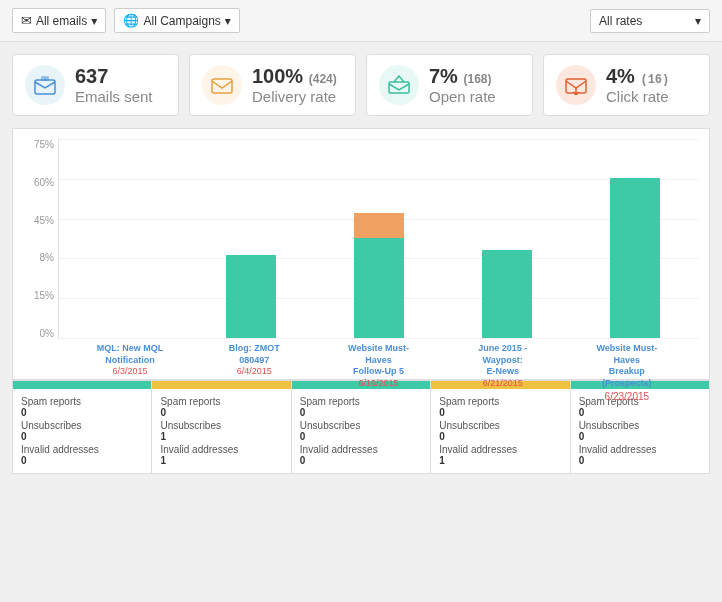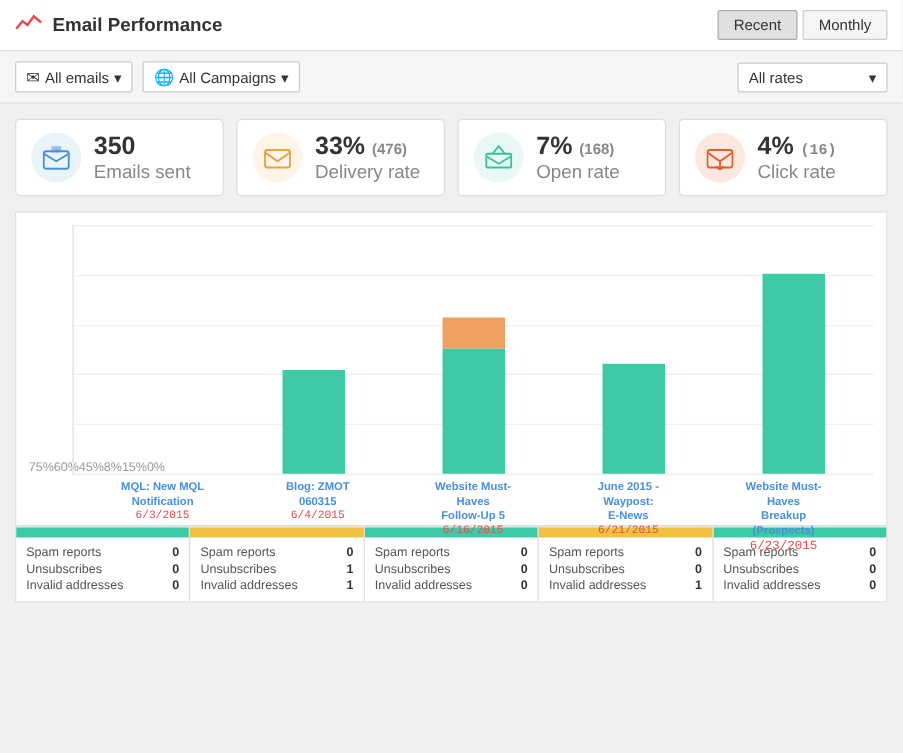--- a/index.html
+++ b/index.html
@@ -28,66 +28,52 @@
     .icon-orange-light { background: #fef4e8; color: #e8a040; }
     .icon-teal { background: #e8f8f4; color: #3bbfa0; }
     .icon-orange { background: #fde8e0; color: #e06030; }
     .stat-info {}
     .stat-number { font-size: 20px; font-weight: bold; color: #333; }
     .stat-label { font-size: 15px; color: #888; }
 
     
     .chart-area { background: #fff; margin: 0 12px; border: 1px solid #ddd; padding: 10px; }
     .chart-wrapper { position: relative; height: 230px; }
-    .y-axis { position: absolute; left: 0; top: 0; bottom: 30px; width: 35px; display: flex; flex-direction: row; justify-content: space-between; align-items: flex-end; padding-right: 4px; }
+    .y-axis { position: absolute; left: 0; top: 0; bottom: 30px; width: 35px; display: flex; flex-direction: column; justify-content: space-between; align-items: flex-end; padding-right: 4px; }
     .y-label { font-size: 10px; color: #999; }
     .chart-inner { position: absolute; left: 35px; right: 0; top: 0; bottom: 30px; border-left: 1px solid #e0e0e0; border-bottom: 1px solid #e0e0e0; }
     .grid-lines { position: absolute; top: 0; left: 0; right: 0; bottom: 0; }
     .grid-line { position: absolute; left: 0; right: 0; border-top: 1px solid #f0f0f0; }
     .bars-container { position: absolute; top: 0; left: 0; right: 0; bottom: 0; display: flex; align-items: flex-end; padding: 0 10px; gap: 20px; justify-content: space-around; }
     .bar-group { display: flex; flex-direction: column; align-items: center; position: relative; flex: 1; max-width: 80px; }
     .bar-stack { display: flex; flex-direction: column; align-items: center; width: 50px; }
     .bar-segment { width: 100%; }
     .bar-teal { background: #3ec9a7; }
     .bar-orange { background: #f0a060; }
     .x-labels { position: absolute; bottom: 0; left: 35px; right: 0; display: flex; justify-content: space-around; padding: 0 10px; }
     .x-label { flex: 1; text-align: center; font-size: 9px; color: #4a90d9; max-width: 80px; line-height: 1.3; }
-    .x-date { color: #e05050; font-size: 9px; font-family: Liberation Mono, monospace; }
+    .x-date { color: #e05050; font-size: 9px; }
 
     
     .bottom-table { margin: 0 12px 12px; display: flex; gap: 0; border: 1px solid #ddd; background: #fff; }
     .bottom-col { flex: 1; border-right: 1px solid #ddd; }
     .bottom-col:last-child { border-right: none; }
     .bottom-col-header { height: 8px; }
     .col-green { background: #3ec9a7; }
     .col-yellow { background: #f0c040; }
     .bottom-rows { padding: 6px 8px; }
-    .bottom-row { display: flex; justify-content: space-between; font-size: 10px; color: #555; padding: 1px 0; }
+    .bottom-row { display: flex; justify-content: space-between; font-size: 10px; color: #555; padding: 1px 0; flex-direction: column; }
     .bottom-row-label { color: #555; }
     .bottom-row-val { color: #333; font-weight: bold; }
   </style>
 </head>
 <body>
 
 <div class="app-container">
 
-  <div class="header">
-    <div class="header-title">
-      <span style="color:#e05050; font-size:18px;">
-        <svg width="22" height="18" viewBox="0 0 22 18" fill="none">
-          <polyline points="1,14 6,8 10,11 15,4 21,9" stroke="#e05050" stroke-width="2" fill="none"></polyline>
-        </svg>
-      </span>
-      <span>Email Performance</span>
-    </div>
-    <div class="header-buttons">
-      <button class="header-btn active">Recent</button>
-      <button class="header-btn">Monthly</button>
-    </div>
-  </div>
 
   <div class="toolbar">
     <div class="select-box">
       <span style="font-size:13px;">✉</span>
       <span>All emails</span>
       <span>▾</span>
     </div>
     <div class="select-box">
       <span style="font-size:13px;">🌐</span>
       <span>All Campaigns</span>
@@ -104,34 +90,34 @@
     <div class="stat-card">
       <div class="stat-icon icon-blue">
         <svg width="22" height="20" viewBox="0 0 22 20" fill="#4a90d9">
           <rect x="1" y="5" width="20" height="14" rx="2" fill="none" stroke="#4a90d9" stroke-width="1.5"></rect>
           <path d="M1 7 L11 13 L21 7" stroke="#4a90d9" stroke-width="1.5" fill="none"></path>
           <rect x="7" y="1" width="8" height="5" rx="1" fill="#4a90d9" opacity="0.5"></rect>
           <text x="11" y="6" text-anchor="middle" font-size="6" fill="#4a90d9">↑</text>
         </svg>
       </div>
       <div class="stat-info">
-        <div class="stat-number">350</div>
+        <div class="stat-number">637</div>
         <div class="stat-label">Emails sent</div>
       </div>
     </div>
     <div class="stat-card">
       <div class="stat-icon icon-orange-light">
         <svg width="22" height="20" viewBox="0 0 22 20" fill="none">
           <rect x="1" y="4" width="20" height="14" rx="2" stroke="#e8a040" stroke-width="1.5" fill="none"></rect>
           <path d="M1 6 L11 13 L21 6" stroke="#e8a040" stroke-width="1.5" fill="none"></path>
         </svg>
       </div>
       <div class="stat-info">
         <div class="stat-number">
-          <span>33%</span> <span style="font-size:12px; color:#888;">(476)</span>
+          <span>100%</span> <span style="font-size:12px; color:#888;">(424)</span>
         </div>
         <div class="stat-label">Delivery rate</div>
       </div>
     </div>
     <div class="stat-card">
       <div class="stat-icon icon-teal">
         <svg width="22" height="20" viewBox="0 0 22 20" fill="none">
           <rect x="1" y="7" width="20" height="11" rx="1" stroke="#3bbfa0" stroke-width="1.5" fill="none"></rect>
           <path d="M1 9 L11 15 L21 9" stroke="#3bbfa0" stroke-width="1.5" fill="none"></path>
           <path d="M6 7 L11 1 L16 7" stroke="#3bbfa0" stroke-width="1.5" fill="none"></path>
@@ -219,21 +205,21 @@
           </div>
         </div>
       </div>
 
       <div class="x-labels" style="bottom:0; height:30px; display:flex; justify-content: space-around; padding: 0 10px; position:absolute; left:35px; right:0; align-items:flex-start; padding-top:4px;">
         <div class="x-label">
           <div style="color:#4a90d9; font-size:9px; font-weight:bold;">MQL: New MQL<br>Notification</div>
           <div class="x-date" style="color:#e05050; font-size:9px;">6/3/2015</div>
         </div>
         <div class="x-label">
-          <div style="color:#4a90d9; font-size:9px; font-weight:bold;">Blog: ZMOT 060315</div>
+          <div style="color:#4a90d9; font-size:9px; font-weight:bold;">Blog: ZMOT 080497</div>
           <div class="x-date" style="color:#e05050; font-size:9px;">6/4/2015</div>
         </div>
         <div class="x-label">
           <div style="color:#4a90d9; font-size:9px; font-weight:bold;">Website Must-Haves<br>Follow-Up 5</div>
           <div class="x-date" style="color:#e05050; font-size:9px;">6/16/2015</div>
         </div>
         <div class="x-label">
           <div style="color:#4a90d9; font-size:9px; font-weight:bold;">June 2015 - Waypost:<br>E-News</div>
           <div class="x-date" style="color:#e05050; font-size:9px;">6/21/2015</div>
         </div>

